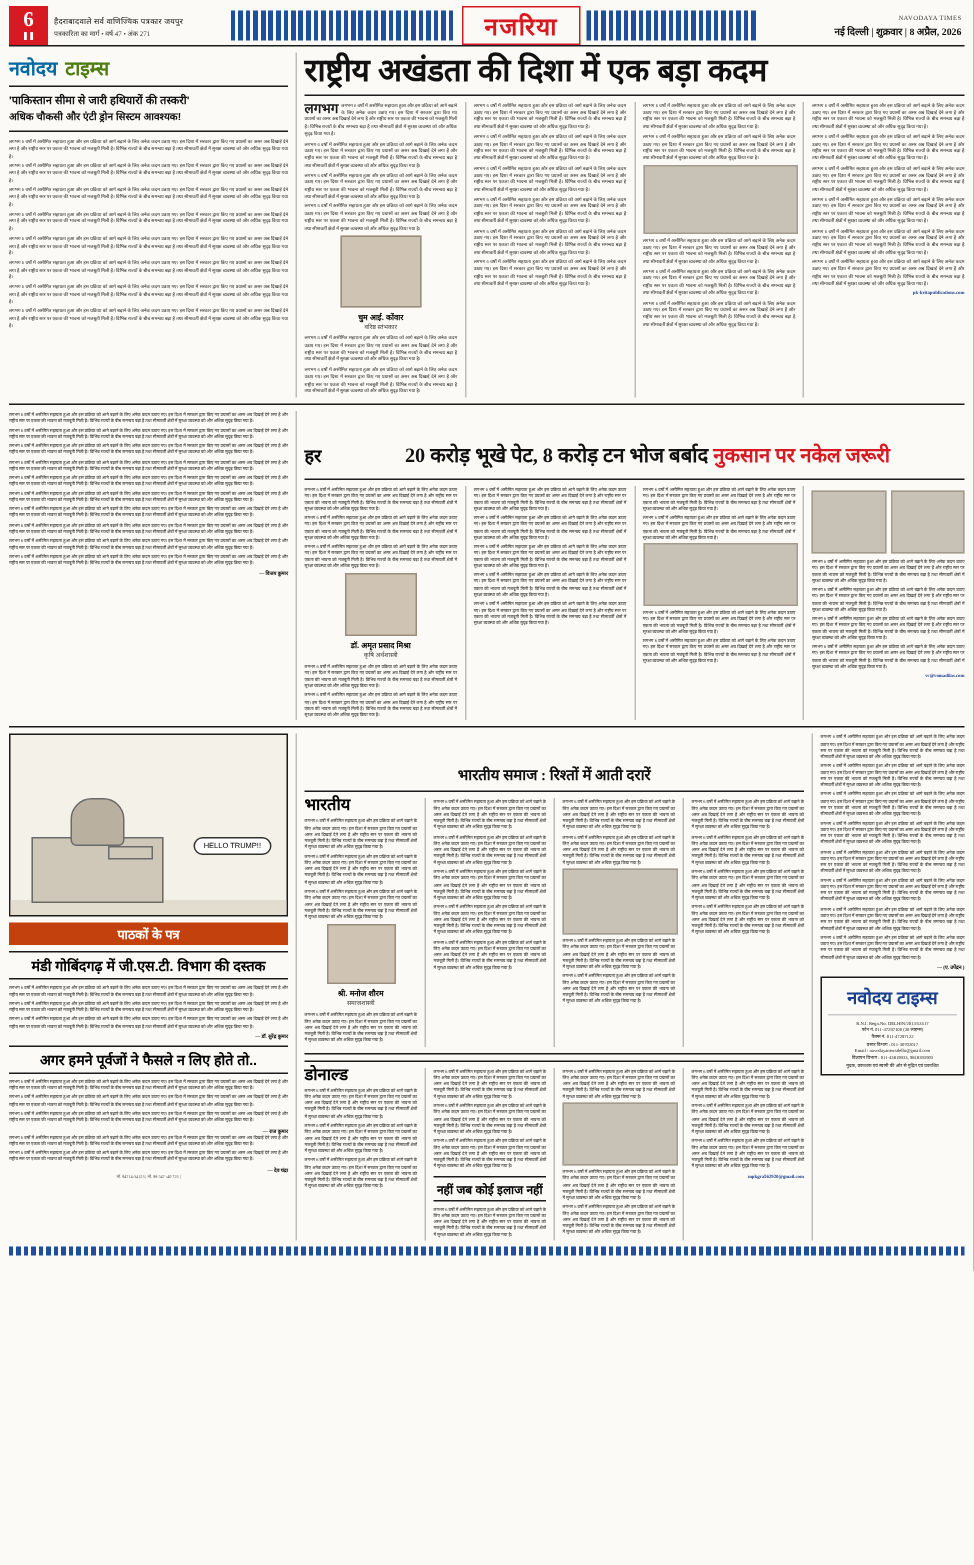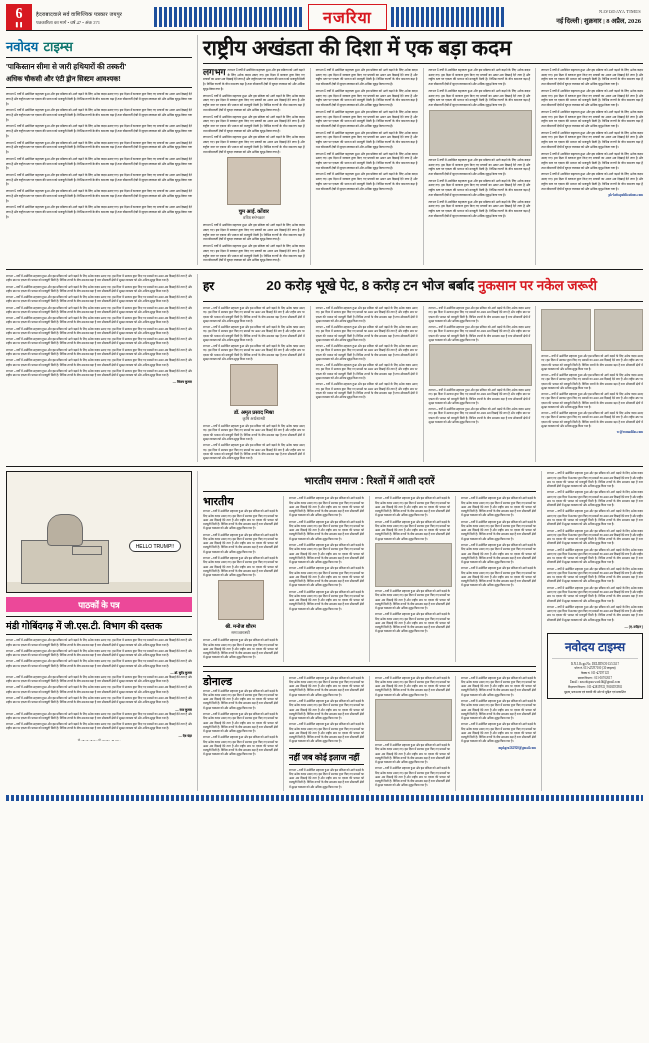--- a/index.html
+++ b/index.html
@@ -41,30 +41,30 @@
   
   .body{font-size:3.05px;line-height:1.55;text-align:justify;color:#1a1a1a;}
   .body p{margin:0 0 2px 0;}
   .body.sm{font-size:2.85px;line-height:1.5;}
 
   h1.lead{
     font-size:21px;line-height:1.05;font-weight:bold;color:#111;margin:2px 0 4px 0;
     font-family:"Liberation Sans",sans-serif;letter-spacing:-.2px;
   }
   h2.sec{
-    font-size:13.5px;font-weight:bold;color:#111;margin:2px 0 3px 0;
-    font-family:Liberation Sans, sans-serif;text-align:center;
+    font-size:13.5px;font-weight:bold;color:#111;margin:20px 0 3px 0;
+    font-family:Liberation Serif, serif;text-align:center;
   }
   h2.sec .red{color:#d71921;}
   .center{text-align:center;}
 
   
   .logobox{border-bottom:1px solid #1b1b1b;padding-bottom:3px;}
   .logobox .lg{font-size:19px;font-weight:bold;color:#1b3f8f;font-family:"Liberation Sans",sans-serif;line-height:1;}
-  .logobox .lg span{color:#0f766e;font-size:13px;}
+  .logobox .lg span{color:#4d7c0f;font-size:13px;}
   .quote{
     font-size:7.4px;font-weight:bold;line-height:1.35;margin:4px 0 2px 0;color:#111;
     font-family:"Liberation Sans",sans-serif;
   }
   .quote2{font-size:6.8px;font-weight:bold;line-height:1.35;color:#111;font-family:"Liberation Sans",sans-serif;}
 
   
   .author{display:flex;flex-direction:column;align-items:center;margin:3px 0;}
   .author .ph{width:52px;height:46px;background:#cfc3b4;border:1px solid #9a8d7d;}
   .author .nm{font-size:5.2px;font-weight:bold;margin-top:2px;font-family:"Liberation Sans",sans-serif;}
@@ -78,27 +78,27 @@
   .cartoon .desk .dr{position:absolute;right:6px;top:5px;width:28px;height:7px;border:1px solid #6b6b6b;}
   .cartoon .bub{
     position:absolute;right:10px;bottom:40px;border:1px solid #333;border-radius:8px;
     padding:2px 6px;font-size:5px;background:#fff;font-family:"Liberation Sans",sans-serif;
   }
   .cartoon .man{position:absolute;left:40px;bottom:46px;width:34px;height:30px;background:#b9b0a0;border:1px solid #6b6b6b;border-radius:14px 14px 4px 4px;}
   .cartoon .hill{position:absolute;left:0;bottom:0;width:100%;height:10px;background:#e2ddcf;}
 
   
   .barhead{
-    text-align:left;font-weight:bold;font-size:9.5px;font-family:"Liberation Sans",sans-serif;
+    text-align:center;font-weight:bold;font-size:9.5px;font-family:"Liberation Sans",sans-serif;
     border-top:1px solid #1b1b1b;border-bottom:1px solid #1b1b1b;padding:2px 0;margin:4px 0 3px 0;
   }
 
   .letterhead{
     text-align:center;font-weight:bold;font-size:8.5px;font-family:"Liberation Sans",sans-serif;
-    background:#ec4899;color:#fff;padding:2px 0;margin:4px 0 3px 0;
+    background:#c2410c;color:#fff;padding:2px 0;margin:4px 0 3px 0;
   }
 
   
   .imprint{border:1px solid #1b1b1b;padding:4px;margin-top:4px;}
   .imprint .ttl{font-size:12px;font-weight:bold;color:#1b3f8f;font-family:"Liberation Sans",sans-serif;text-align:center;}
   .imprint .ln{font-size:3.1px;line-height:1.5;color:#222;text-align:center;}
 
   .bottombar{height:6px;background:repeating-linear-gradient(90deg,#1d4f9c 0 3px,#fbfaf6 3px 5px);margin-top:4px;}
   .byline{font-size:3.4px;font-weight:bold;text-align:right;margin-top:2px;}
   .dropcap{font-size:9px;font-weight:bold;float:left;margin:0 2px 0 0;line-height:1;font-family:"Liberation Sans",sans-serif;}
@@ -335,20 +335,21 @@
 
       <div class="letterhead">पाठकों के पत्र</div>
       <div class="barhead">मंडी गोबिंदगढ़ में जी.एस.टी. विभाग की दस्तक</div>
       <div class="body sm">
         <p>लगभग 6 वर्षों में असीमित सहायता हुआ और इस प्रक्रिया को आगे बढ़ाने के लिए अनेक कदम उठाए गए। इस दिशा में सरकार द्वारा किए गए प्रयासों का असर अब दिखाई देने लगा है और राष्ट्रीय स्तर पर एकता की भावना को मजबूती मिली है। विभिन्न राज्यों के बीच समन्वय बढ़ा है तथा सीमावर्ती क्षेत्रों में सुरक्षा व्यवस्था को और अधिक सुदृढ़ किया गया है।</p>
         <p>लगभग 6 वर्षों में असीमित सहायता हुआ और इस प्रक्रिया को आगे बढ़ाने के लिए अनेक कदम उठाए गए। इस दिशा में सरकार द्वारा किए गए प्रयासों का असर अब दिखाई देने लगा है और राष्ट्रीय स्तर पर एकता की भावना को मजबूती मिली है। विभिन्न राज्यों के बीच समन्वय बढ़ा है तथा सीमावर्ती क्षेत्रों में सुरक्षा व्यवस्था को और अधिक सुदृढ़ किया गया है।</p>
         <p>लगभग 6 वर्षों में असीमित सहायता हुआ और इस प्रक्रिया को आगे बढ़ाने के लिए अनेक कदम उठाए गए। इस दिशा में सरकार द्वारा किए गए प्रयासों का असर अब दिखाई देने लगा है और राष्ट्रीय स्तर पर एकता की भावना को मजबूती मिली है। विभिन्न राज्यों के बीच समन्वय बढ़ा है तथा सीमावर्ती क्षेत्रों में सुरक्षा व्यवस्था को और अधिक सुदृढ़ किया गया है।</p>
       </div>
       <div class="byline">— डॉ. सुरेंद्र कुमार</div>
 
+      <div class="barhead">अगर हमने पूर्वजों ने फैसले न लिए होते तो..</div>
       <div class="body sm">
         <p>लगभग 6 वर्षों में असीमित सहायता हुआ और इस प्रक्रिया को आगे बढ़ाने के लिए अनेक कदम उठाए गए। इस दिशा में सरकार द्वारा किए गए प्रयासों का असर अब दिखाई देने लगा है और राष्ट्रीय स्तर पर एकता की भावना को मजबूती मिली है। विभिन्न राज्यों के बीच समन्वय बढ़ा है तथा सीमावर्ती क्षेत्रों में सुरक्षा व्यवस्था को और अधिक सुदृढ़ किया गया है।</p>
         <p>लगभग 6 वर्षों में असीमित सहायता हुआ और इस प्रक्रिया को आगे बढ़ाने के लिए अनेक कदम उठाए गए। इस दिशा में सरकार द्वारा किए गए प्रयासों का असर अब दिखाई देने लगा है और राष्ट्रीय स्तर पर एकता की भावना को मजबूती मिली है। विभिन्न राज्यों के बीच समन्वय बढ़ा है तथा सीमावर्ती क्षेत्रों में सुरक्षा व्यवस्था को और अधिक सुदृढ़ किया गया है।</p>
         <p>लगभग 6 वर्षों में असीमित सहायता हुआ और इस प्रक्रिया को आगे बढ़ाने के लिए अनेक कदम उठाए गए। इस दिशा में सरकार द्वारा किए गए प्रयासों का असर अब दिखाई देने लगा है और राष्ट्रीय स्तर पर एकता की भावना को मजबूती मिली है। विभिन्न राज्यों के बीच समन्वय बढ़ा है तथा सीमावर्ती क्षेत्रों में सुरक्षा व्यवस्था को और अधिक सुदृढ़ किया गया है।</p>
       </div>
       <div class="byline">— राज कुमार</div>
 
       <div class="body sm">
         <p>लगभग 6 वर्षों में असीमित सहायता हुआ और इस प्रक्रिया को आगे बढ़ाने के लिए अनेक कदम उठाए गए। इस दिशा में सरकार द्वारा किए गए प्रयासों का असर अब दिखाई देने लगा है और राष्ट्रीय स्तर पर एकता की भावना को मजबूती मिली है। विभिन्न राज्यों के बीच समन्वय बढ़ा है तथा सीमावर्ती क्षेत्रों में सुरक्षा व्यवस्था को और अधिक सुदृढ़ किया गया है।</p>
         <p>लगभग 6 वर्षों में असीमित सहायता हुआ और इस प्रक्रिया को आगे बढ़ाने के लिए अनेक कदम उठाए गए। इस दिशा में सरकार द्वारा किए गए प्रयासों का असर अब दिखाई देने लगा है और राष्ट्रीय स्तर पर एकता की भावना को मजबूती मिली है। विभिन्न राज्यों के बीच समन्वय बढ़ा है तथा सीमावर्ती क्षेत्रों में सुरक्षा व्यवस्था को और अधिक सुदृढ़ किया गया है।</p>

